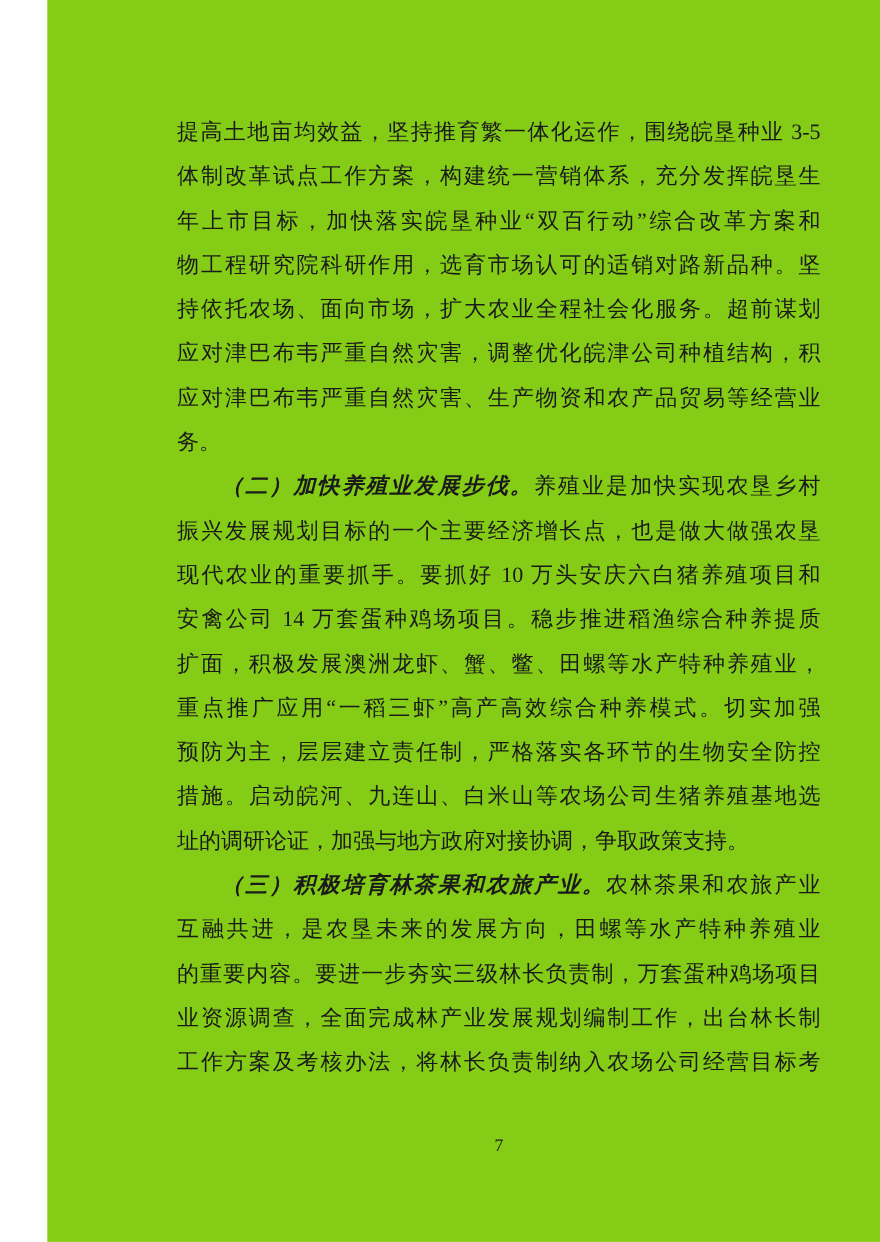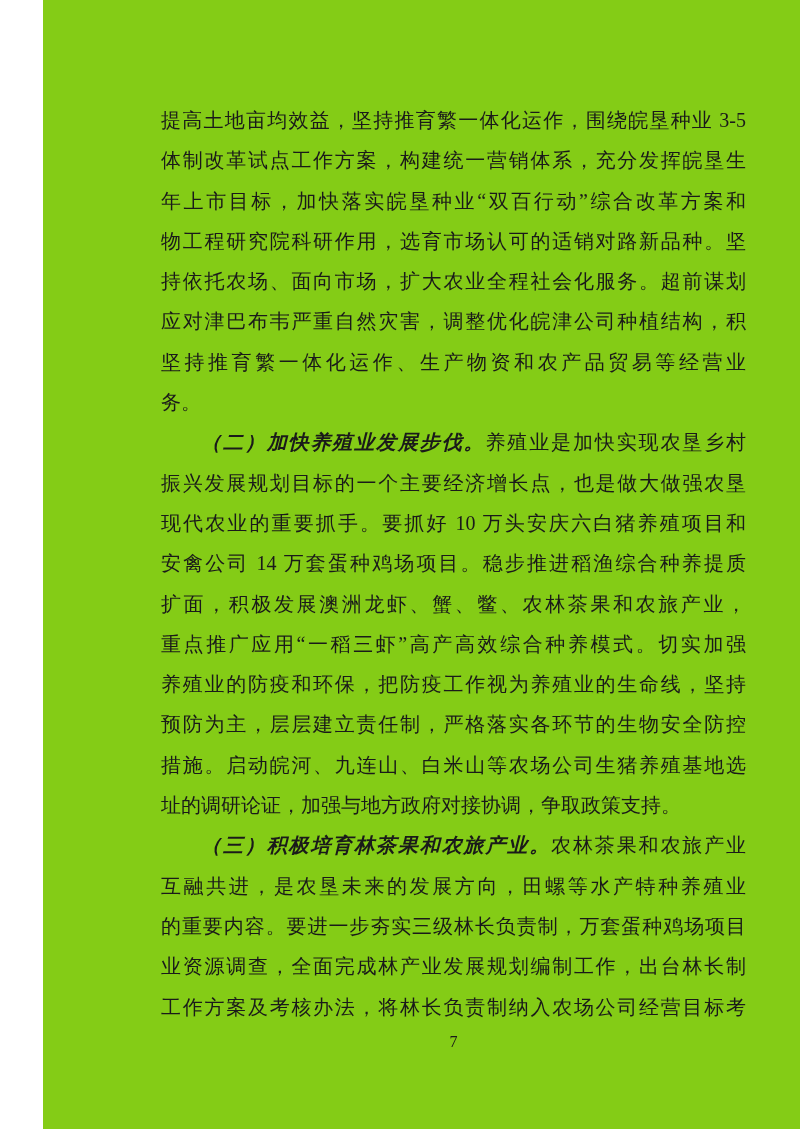--- a/index.html
+++ b/index.html
@@ -58,29 +58,28 @@
 <body>
 
 <div class="page">
   <div class="text-block">
     <div class="line">提高土地亩均效益，坚持推育繁一体化运作，围绕皖垦种业 3-5</div>
     <div class="line">体制改革试点工作方案，构建统一营销体系，充分发挥皖垦生</div>
     <div class="line">年上市目标，加快落实皖垦种业“双百行动”综合改革方案和</div>
     <div class="line">物工程研究院科研作用，选育市场认可的适销对路新品种。坚</div>
     <div class="line">持依托农场、面向市场，扩大农业全程社会化服务。超前谋划</div>
     <div class="line">应对津巴布韦严重自然灾害，调整优化皖津公司种植结构，积</div>
-    <div class="line">坚持推育繁一体化运作、生产物资和农产品贸易等经营业</div>
+    <div class="line">应对津巴布韦严重自然灾害、生产物资和农产品贸易等经营业</div>
     <div class="line para-end">务。</div>
     <div class="line indent"><span class="lead">（二）加快养殖业发展步伐。</span><span>养殖业是加快实现农垦乡村</span></div>
     <div class="line">振兴发展规划目标的一个主要经济增长点，也是做大做强农垦</div>
     <div class="line">现代农业的重要抓手。要抓好 10 万头安庆六白猪养殖项目和</div>
     <div class="line">安禽公司 14 万套蛋种鸡场项目。稳步推进稻渔综合种养提质</div>
-    <div class="line">扩面，积极发展澳洲龙虾、蟹、鳖、农林茶果和农旅产业，</div>
+    <div class="line">扩面，积极发展澳洲龙虾、蟹、鳖、田螺等水产特种养殖业，</div>
     <div class="line">重点推广应用“一稻三虾”高产高效综合种养模式。切实加强</div>
-    <div class="line">养殖业的防疫和环保，把防疫工作视为养殖业的生命线，坚持</div>
     <div class="line">预防为主，层层建立责任制，严格落实各环节的生物安全防控</div>
     <div class="line">措施。启动皖河、九连山、白米山等农场公司生猪养殖基地选</div>
     <div class="line para-end">址的调研论证，加强与地方政府对接协调，争取政策支持。</div>
     <div class="line indent"><span class="lead">（三）积极培育林茶果和农旅产业。</span><span>农林茶果和农旅产业</span></div>
     <div class="line">互融共进，是农垦未来的发展方向，田螺等水产特种养殖业</div>
     <div class="line">的重要内容。要进一步夯实三级林长负责制，万套蛋种鸡场项目</div>
     <div class="line">业资源调查，全面完成林产业发展规划编制工作，出台林长制</div>
     <div class="line">工作方案及考核办法，将林长负责制纳入农场公司经营目标考</div>
   </div>
   <div class="page-number">7</div>

